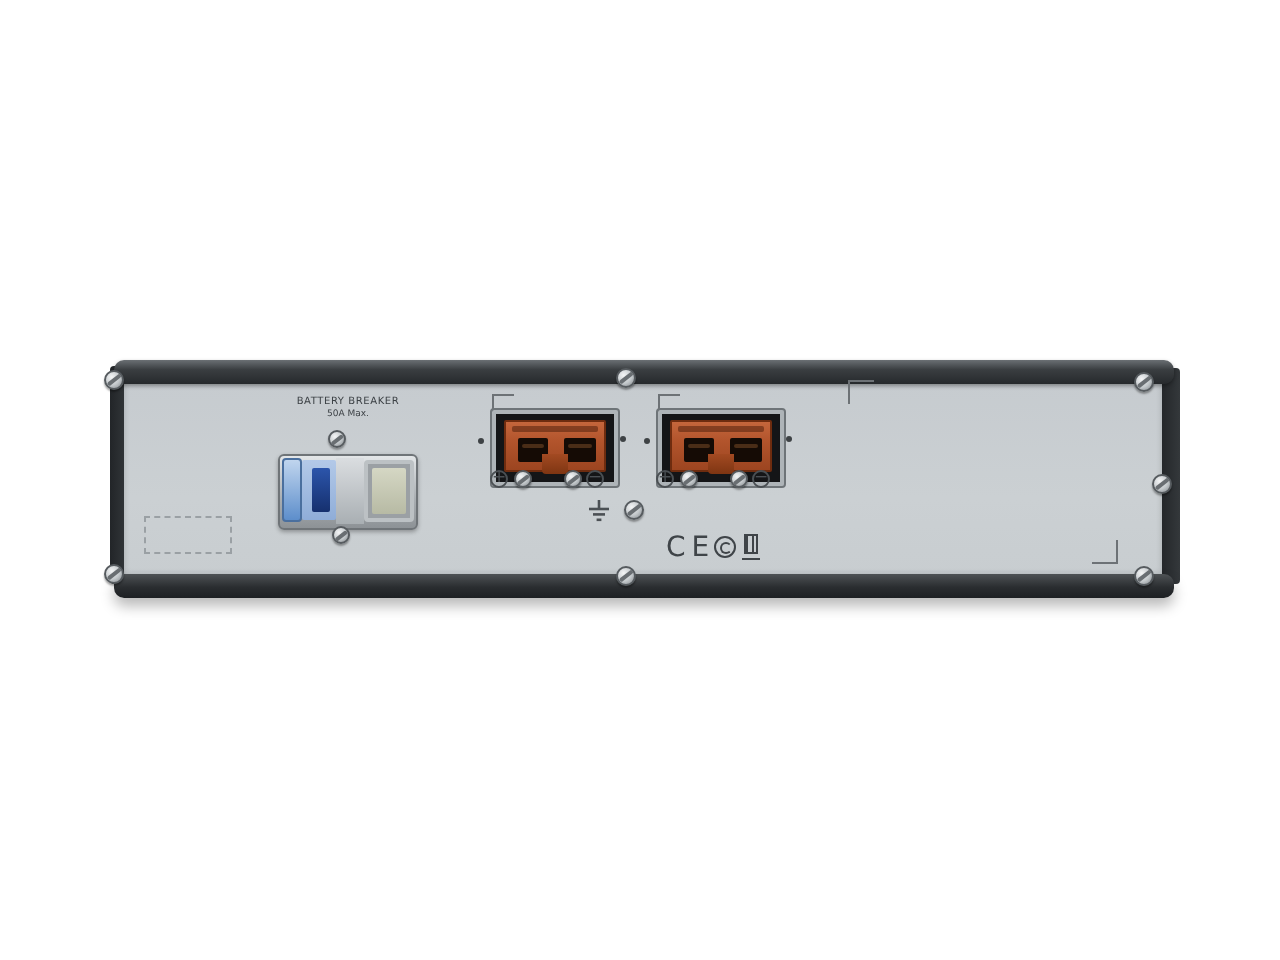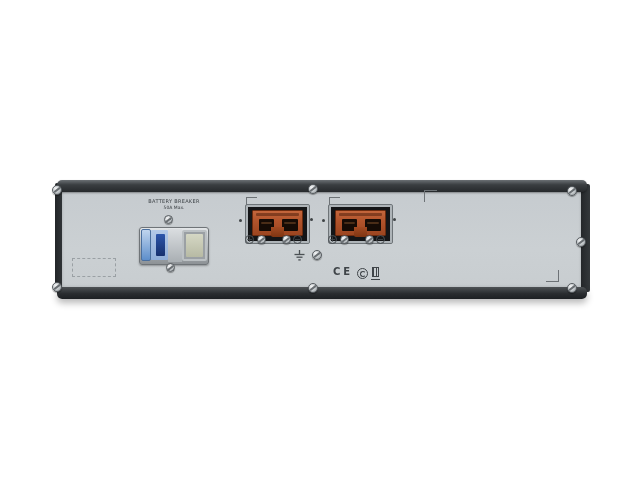--- a/index.html
+++ b/index.html
@@ -50,21 +50,21 @@
   .conn-slit{position:absolute;left:2px;right:2px;top:3px;height:2px;background:#4a2d17;border-radius:1px;}
   .conn-tab{position:absolute;background:linear-gradient(180deg,#a34a22,#7e3512);border-radius:0 0 2px 2px;}
   .dot{position:absolute;width:3px;height:3px;border-radius:50%;background:#3e4245;}
 
   
   .term-sym{position:absolute;width:9px;height:9px;border-radius:50%;border:1px solid #4a4f53;
             color:#4a4f53;font-size:8.5px;line-height:7.5px;text-align:center;box-sizing:border-box;}
   .bracket-tl{position:absolute;border-left:1.5px solid #6d7276;border-top:1.5px solid #6d7276;}
   .bracket-br{position:absolute;border-right:1.5px solid #6d7276;border-bottom:1.5px solid #6d7276;}
   .dashed-box{position:absolute;border:1px dashed #9aa0a4;}
-  .ce-text{position:absolute;color:#3f4448;font-size:10px;letter-spacing:3px;font-weight:700;}
+  .ce-text{position:absolute;color:#3f4448;font-size:14px;letter-spacing:3px;font-weight:400;}
   .mark-round{position:absolute;width:11px;height:11px;border:1.5px solid #3f4448;border-radius:50%;box-sizing:border-box;}
   .mark-round::after{content:'';position:absolute;left:2px;top:2px;width:4px;height:4px;
                      border:1.5px solid #3f4448;border-radius:50%;border-right-color:transparent;}
   .mark-square{position:absolute;width:7px;height:10px;border:1px solid #3f4448;box-sizing:border-box;
                background:repeating-linear-gradient(90deg,#3f4448 0 1px,transparent 1px 3px);}
   .mark-underline{position:absolute;height:1px;background:#3f4448;}
 </style>
 </head>
 <body>
 

